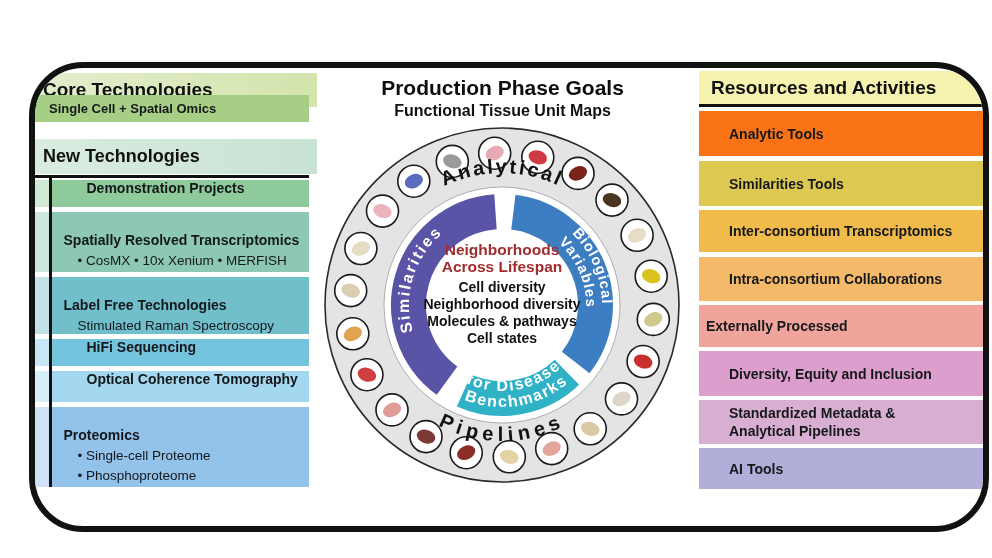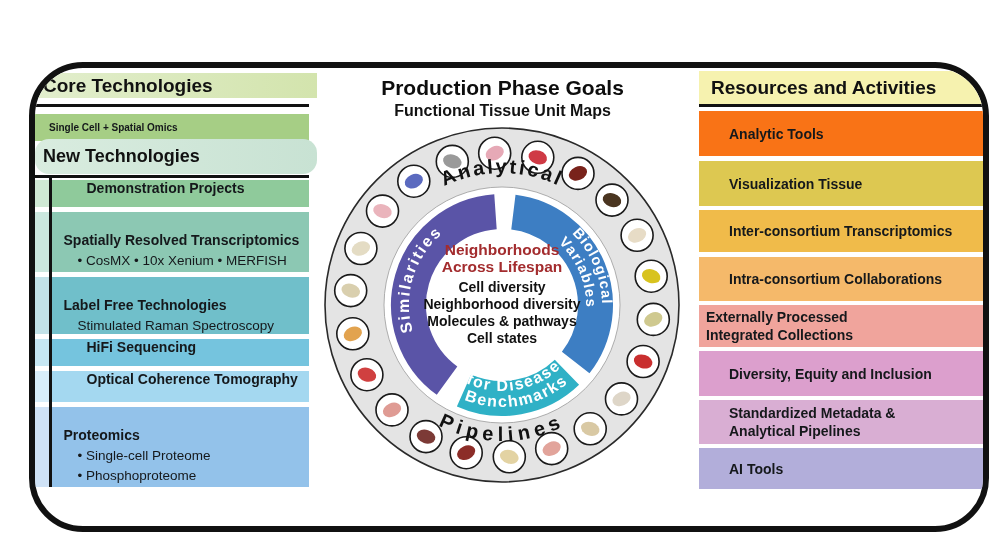--- a/index.html
+++ b/index.html
@@ -3,28 +3,28 @@
 <meta charset="utf-8">
 <style>
   html,body{margin:0;padding:0;background:#fff;}
   .stage{position:relative;width:992px;height:558px;background:#fff;overflow:hidden;
          font-family:"Liberation Sans",sans-serif;color:#15181b;}
   .frame{position:absolute;left:29px;top:62px;width:948px;height:458px;
          border:6px solid #111;border-radius:54px;overflow:hidden;background:#fff;}
   
   .lp-header{position:absolute;left:0;width:274px;display:flex;align-items:center;
              font-weight:800;color:#111;}
-  .lp-header.core{top:5px;height:25px;font-size:19px;padding-left:8px;
+  .lp-header.core{top:5px;height:34px;font-size:19px;padding-left:8px;
                   background:linear-gradient(90deg,#e2eecd,#d3e4ad);}
   .lp-header.new{top:71px;height:35px;font-size:18px;padding-left:8px;
-                 background:linear-gradient(90deg,#d9ecdf,#c8e2d3);border-radius:14px;}
+                 background:linear-gradient(90deg,#d9ecdf,#c8e2d3);}
   .lp-underline{position:absolute;left:0;top:36px;width:274px;height:3px;background:#111;}
-  .lp-singlerow{position:absolute;left:0;top:46px;width:274px;height:27px;
+  .lp-singlerow{position:absolute;left:0;top:27px;width:274px;height:27px;
                 display:flex;align-items:center;padding-left:14px;box-sizing:border-box;
-                font-size:10px;font-weight:600;}
+                font-size:13px;font-weight:600;}
   .lp-groupline{position:absolute;left:0;top:107px;width:274px;height:2.5px;background:#111;}
   .lp-vline{position:absolute;left:14px;top:107px;width:2.5px;height:312px;background:#111;}
   .lstrip{position:absolute;left:0;width:14px;}
   .lgrow{position:absolute;left:16.5px;width:257.5px;box-sizing:border-box;padding-left:12px;}
   .lgrow.center{display:flex;align-items:flex-start;padding-left:35px;}
   .lrow-title{font-size:14px;font-weight:600;}
   .lgrow.multi .lrow-title{padding-top:8px;margin-top:12px;}
   .lrow-sub{font-size:13.5px;font-weight:500;padding-left:14px;padding-top:5px;}
   
   .rp-header{position:absolute;left:664px;top:3px;right:0;height:33px;display:flex;align-items:center;
@@ -191,31 +191,30 @@
       <text class="ctr-item" x="190" y="228" text-anchor="middle">Cell states</text>
     </svg>
 
     <div class="rp-header" style="background: rgb(246, 242, 175);">Resources and Activities</div>
     <div class="rp-underline"></div>
 
     <div class="rprow" style="top: 43px; height: 45px; background: #f97316;">
       <span>Analytic Tools</span>
     </div>
     <div class="rprow" style="top: 93px; height: 45px; background: rgb(221, 200, 81);">
-      <span>Visualization Tissue</span>
+      <span>Similarities Tools</span>
     </div>
     <div class="rprow" style="top: 142px; height: 42px; background: rgb(240, 187, 74);">
       <span>Inter-consortium Transcriptomics</span>
     </div>
     <div class="rprow" style="top: 189px; height: 44px; background: rgb(245, 185, 106);">
       <span>Intra-consortium Collaborations</span>
     </div>
     <div class="rprow" style="top: 237px; height: 42px; background: rgb(240, 164, 156); padding-left: 7px;">
       <span>Externally Processed</span>
-      <span>Integrated Collections</span>
     </div>
     <div class="rprow" style="top: 283px; height: 45px; background: rgb(220, 159, 205);">
       <span>Diversity, Equity and Inclusion</span>
     </div>
     <div class="rprow" style="top: 332px; height: 44px; background: rgb(217, 174, 211);">
       <span>Standardized Metadata &amp;</span>
       <span>Analytical Pipelines</span>
     </div>
     <div class="rprow" style="top: 380px; height: 41px; background: rgb(178, 174, 218);">
       <span>AI Tools</span>

